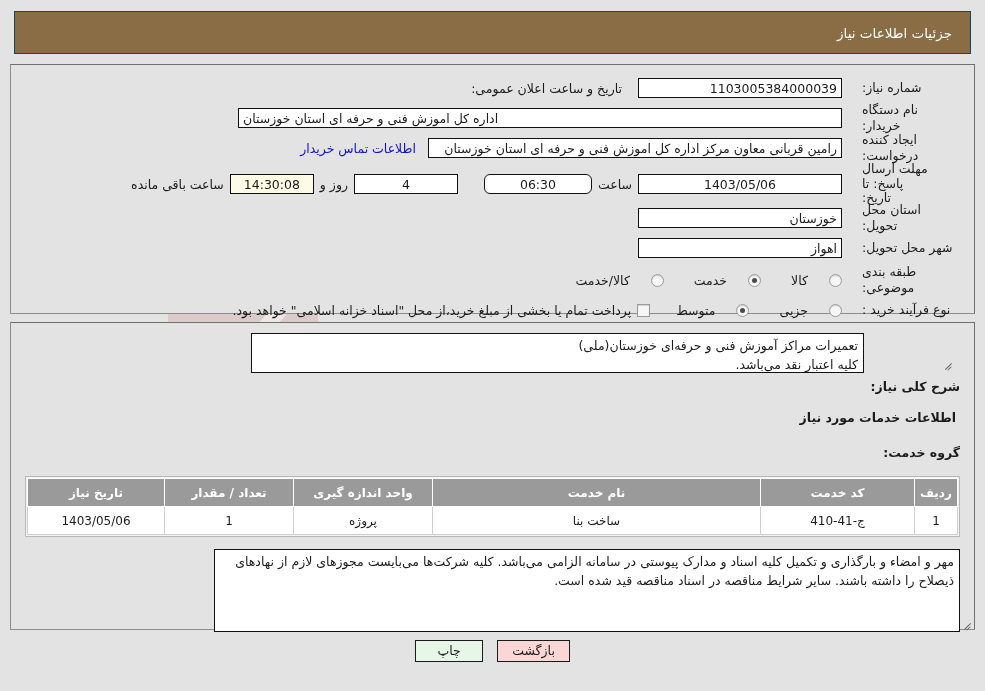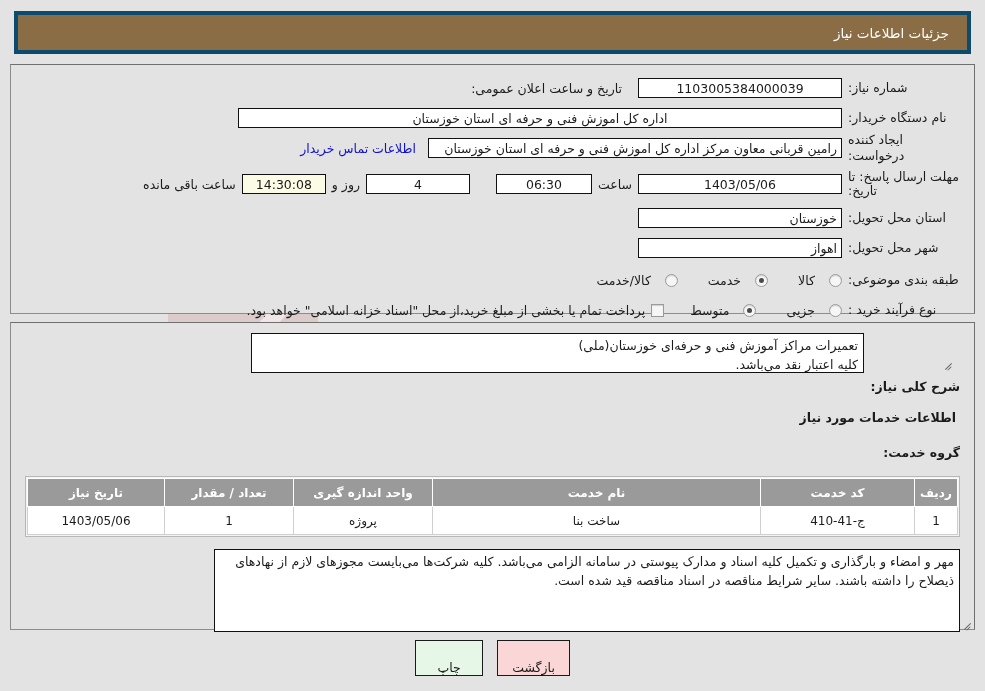--- a/index.html
+++ b/index.html
@@ -69,21 +69,21 @@
     white-space: nowrap;
   }
 
   .page { position: relative; z-index: 2; }
 
   
   .header-bar {
     margin: 11px 14px 0 14px;
     height: 43px;
     background: #8a6d45;
-    border: 4px solid #0c4a6e;
+    border: 1px solid #0c4a6e;
     box-sizing: border-box;
     display: flex;
     align-items: center;
     justify-content: flex-start;
     padding: 0 18px;
   }
   .header-title {
     color: #ffffff;
     font-size: 13.5px;
     font-weight: normal;
@@ -110,46 +110,46 @@
     padding: 0 14px;
     height: 26px;
     box-sizing: border-box;
   }
   .lbl {
     width: 118px;
     min-width: 118px;
     text-align: left;
     font-size: 12.5px;
     color: #1b1b1b;
-    padding-left: 6px;
+    padding-left: 20px;
     box-sizing: border-box;
     line-height: 1.25;
   }
   .lbl.two-line {
     line-height: 1.15;
   }
 
   .fld {
     border: 1px solid #111111;
     background: #ffffff;
     height: 20px;
     line-height: 20px;
     box-sizing: border-box;
     font-size: 12.5px;
     padding: 0 4px;
     color: #1b1b1b;
     overflow: hidden;
     white-space: nowrap;
   }
 
-  .w-need-no   { width: 204px; text-align: center; direction: ltr; }
-  .w-org       { width: 604px; text-align: center; }
+  .w-need-no   { width: 204px; text-align: right; direction: ltr; }
+  .w-org       { width: 604px; text-align: left; }
   .w-creator   { width: 414px; text-align: right; }
   .w-date      { width: 204px; text-align: center; direction: ltr; }
-  .w-time      { width: 96px;  text-align: center; direction: ltr; }
+  .w-time      { width: 108px;  text-align: center; direction: ltr; border-radius: 6px; }
   .w-days      { width: 104px; text-align: center; direction: ltr; }
   .w-remain    { width: 84px;  text-align: center; direction: ltr; background:#fbfbe6; }
   .w-province  { width: 204px; text-align: right; }
   .w-city      { width: 204px; text-align: right; }
   .w-pub       { width: 170px; text-align: center; direction: ltr; }
 
   .inline-txt {
     font-size: 12.5px;
     margin: 0 6px;
     white-space: nowrap;
@@ -171,21 +171,21 @@
 
   
   .radio-group {
     display: flex;
     align-items: center;
     gap: 4px;
   }
   .radio-item {
     display: flex;
     align-items: center;
-    gap: 14px;
+    gap: 21px;
     margin-left: 26px;
     white-space: nowrap;
   }
   .radio {
     width: 13px; height: 13px;
     border-radius: 50%;
     border: 1px solid #9a9a9a;
     background: #f6f6f6;
     box-sizing: border-box;
     display: inline-block;
@@ -346,21 +346,21 @@
     margin-top: 10px;
     display: flex;
     align-items: center;
     justify-content: center;
     gap: 14px;
   }
   .btn {
     border: 1px solid #1a1a1a;
     height: 22px;
     min-width: 68px;
-    padding: 17px 14px;
+    padding: 0 14px;
     font-size: 12.5px;
     font-family: "DejaVu Sans", "Liberation Sans", sans-serif;
     cursor: pointer;
     box-sizing: border-box;
     color: #1b1b1b;
     line-height: 20px;
   }
   .btn-print { background: #e7f7e7; }
   .btn-back  { background: #fbd6d6; }
 </style>

